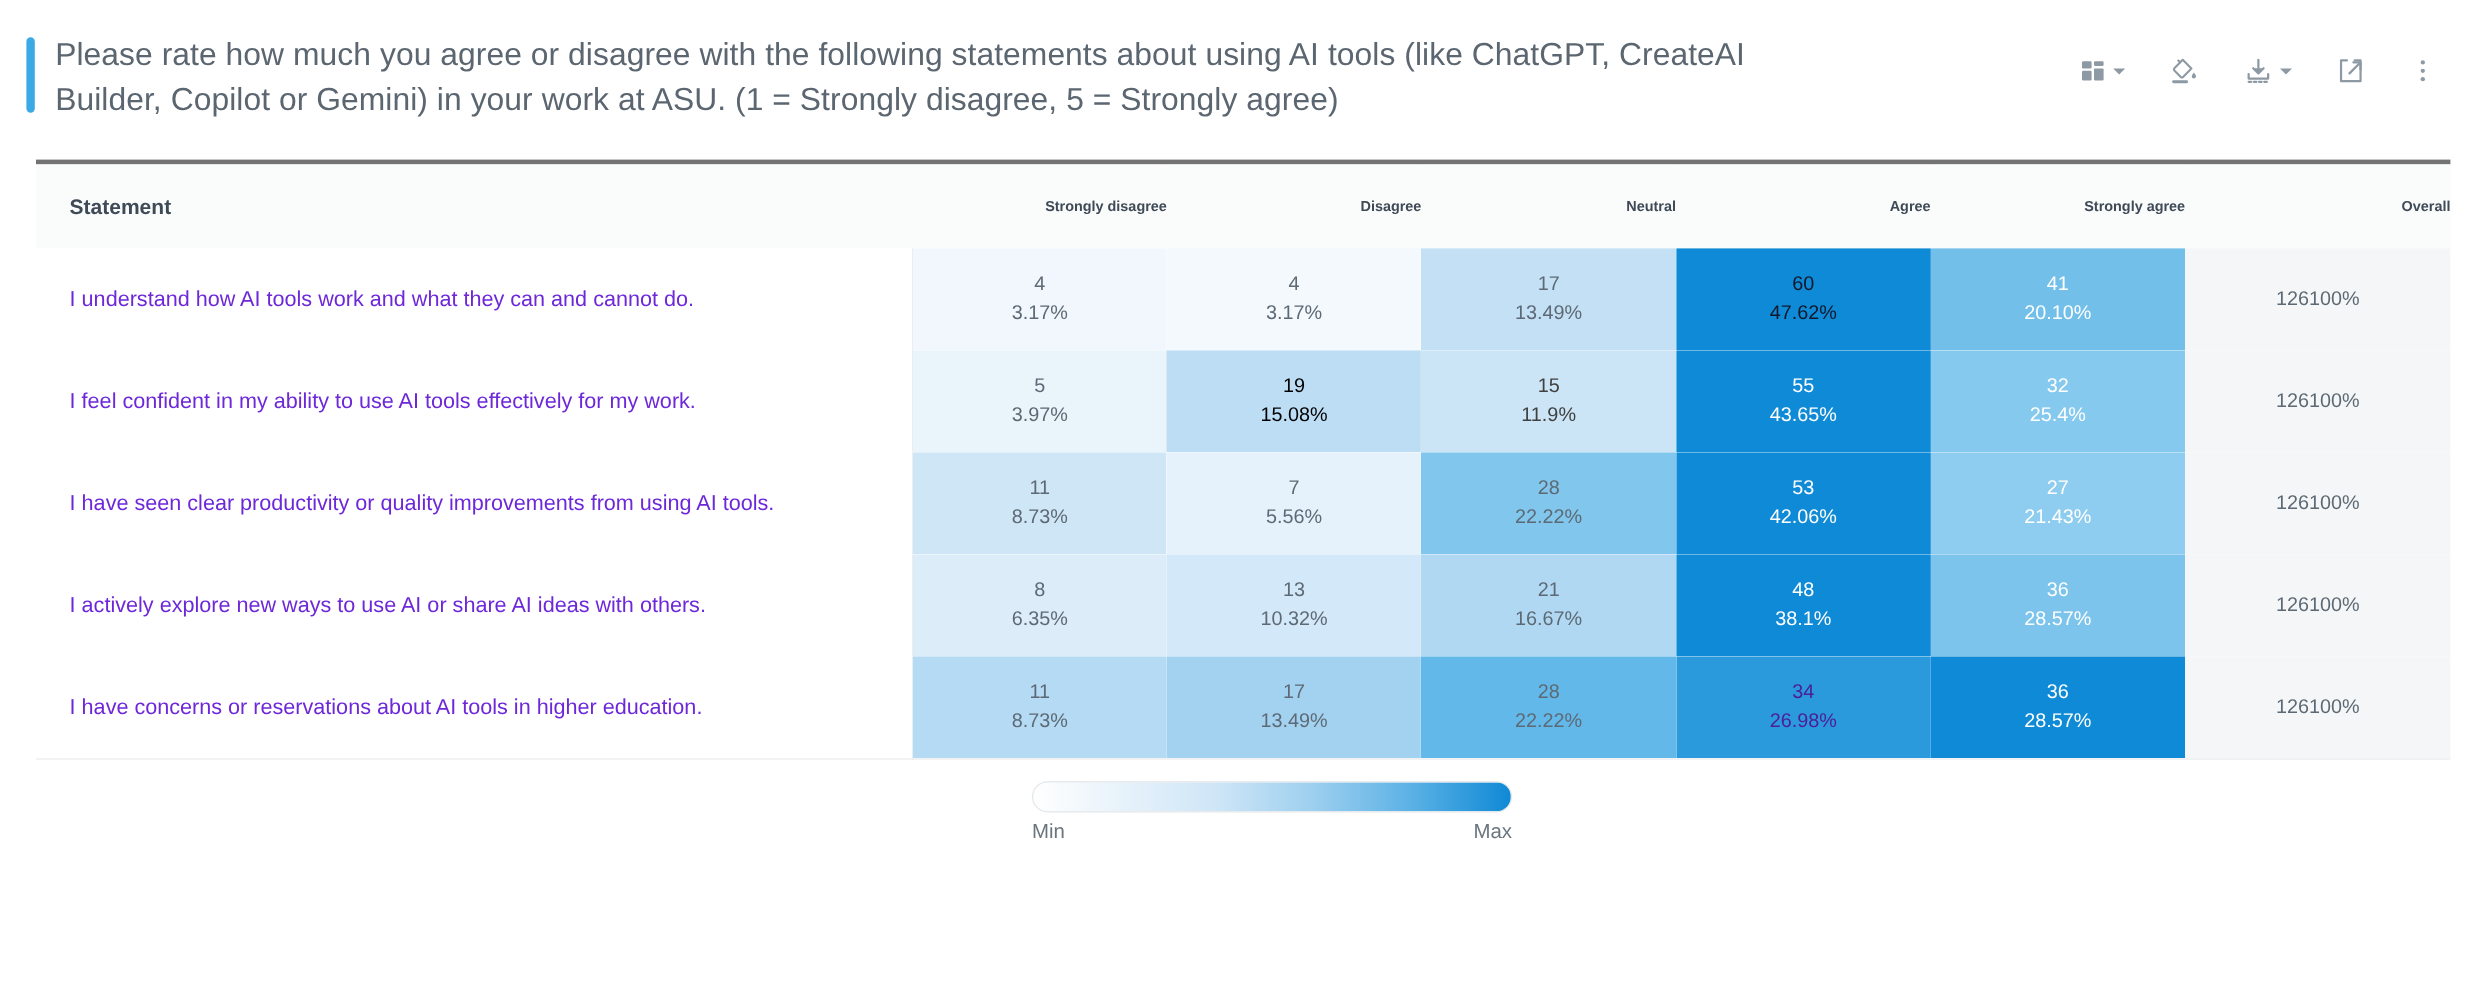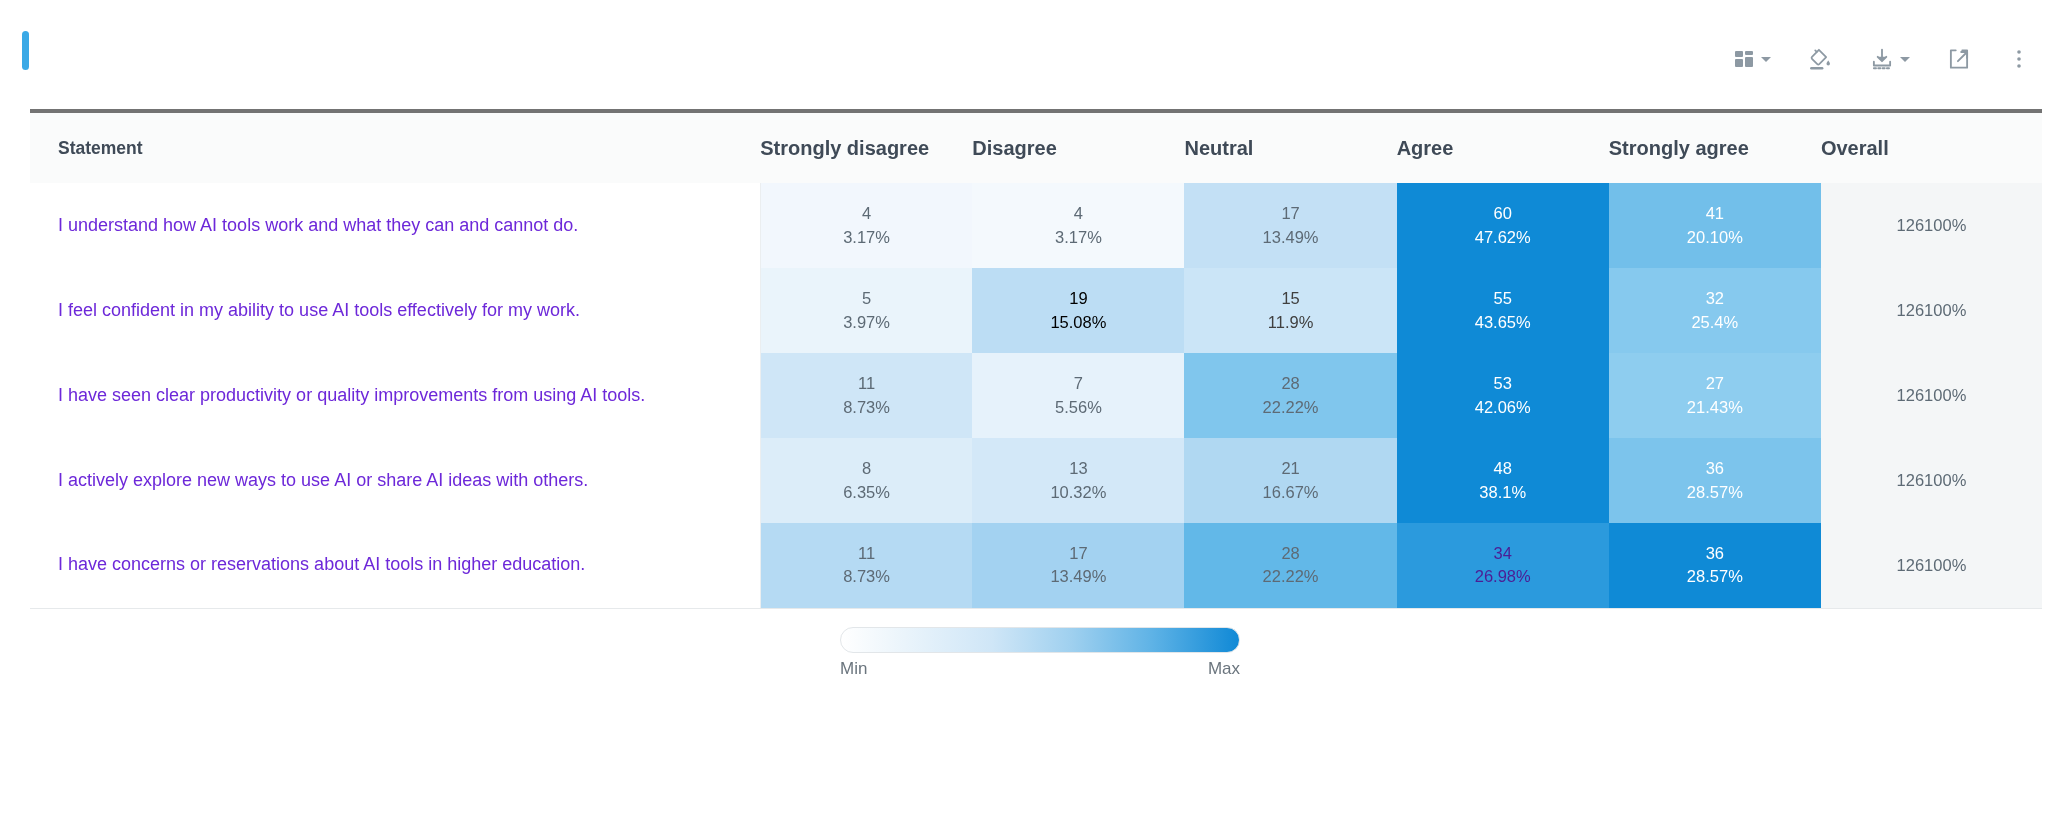--- a/index.html
+++ b/index.html
@@ -86,24 +86,24 @@
     border-collapse: collapse;
     table-layout: fixed;
   }
   table.matrix th, table.matrix td {
     border: 0;
     padding: 0;
   }
   thead tr { background: #fafbfb; }
   thead th {
     height: 70px;
-    font-size: 20px;
+    font-size: 12px;
     font-weight: 700;
     color: #3f4a57;
-    text-align: left;
+    text-align: right;
     vertical-align: middle;
     border-right: 1px solid #ebeef0;
     border-bottom: 1px solid #ebeef0;
   }
   thead th:last-child { border-right: 0; }
   thead th.stmt-head {
     text-align: left;
     padding-left: 28px;
     font-size: 17.5px;
   }
@@ -139,21 +139,21 @@
   
   col.c-stmt    { width: 654px; }
   col.c-data    { width: 190px; }
   col.c-overall { width: 198px; }
 
   
   .legend {
     margin: 18px auto 0 auto;
     width: 400px;
     position: relative;
-    left: 4px;
+    left: 24px;
   }
   .legend-bar {
     height: 26px;
     border-radius: 13px;
     background: linear-gradient(to right, #ffffff 0%, #eaf4fb 16%, #cfe6f7 38%, #9fd0ef 58%, #5fb3e6 78%, #1089d6 100%);
     border: 1px solid #e2e6e9;
   }
   .legend-labels {
     display: flex;
     justify-content: space-between;
@@ -162,20 +162,21 @@
     color: #6b757e;
   }
 </style>
 </head>
 <body>
 
 <div class="card">
 
   <div class="header">
     <div class="accent-bar"></div>
+    <div class="title">Please rate how much you agree or disagree with the following statements about using AI tools (like ChatGPT, CreateAI Builder, Copilot or Gemini) in your work at ASU. (1 = Strongly disagree, 5 = Strongly agree)</div>
 
     <div class="toolbar">
 
       <div class="tool">
         <span>
           <svg width="24" height="24" viewBox="0 0 24 24">
             <rect x="3" y="4" width="8" height="6" rx="1" fill="#8d99a3"></rect>
             <rect x="13" y="4" width="8" height="4" rx="1" fill="#8d99a3"></rect>
             <rect x="3" y="12" width="8" height="8" rx="1" fill="#8d99a3"></rect>
             <rect x="13" y="10" width="8" height="10" rx="1" fill="#8d99a3"></rect>
@@ -268,21 +269,21 @@
               <span class="p">3.17%</span>
             </td>
             <td class="cell" style="background: rgb(244, 249, 253); color: rgb(93, 106, 117);">
               <span class="v">4</span>
               <span class="p">3.17%</span>
             </td>
             <td class="cell" style="background: rgb(195, 224, 245); color: rgb(93, 106, 117);">
               <span class="v">17</span>
               <span class="p">13.49%</span>
             </td>
-            <td class="cell" style="background: rgb(15, 138, 214); color: #ffffff;">
+            <td class="cell" style="background: rgb(15, 138, 214); color: #0f172a;">
               <span class="v">60</span>
               <span class="p">47.62%</span>
             </td>
             <td class="cell" style="background: rgb(114, 191, 234); color: rgb(255, 255, 255);">
               <span class="v">41</span>
               <span class="p">20.10%</span>
             </td>
             <td class="overall"><span class="v">126</span><span class="p">100%</span></td>
           </tr>
           <tr>

